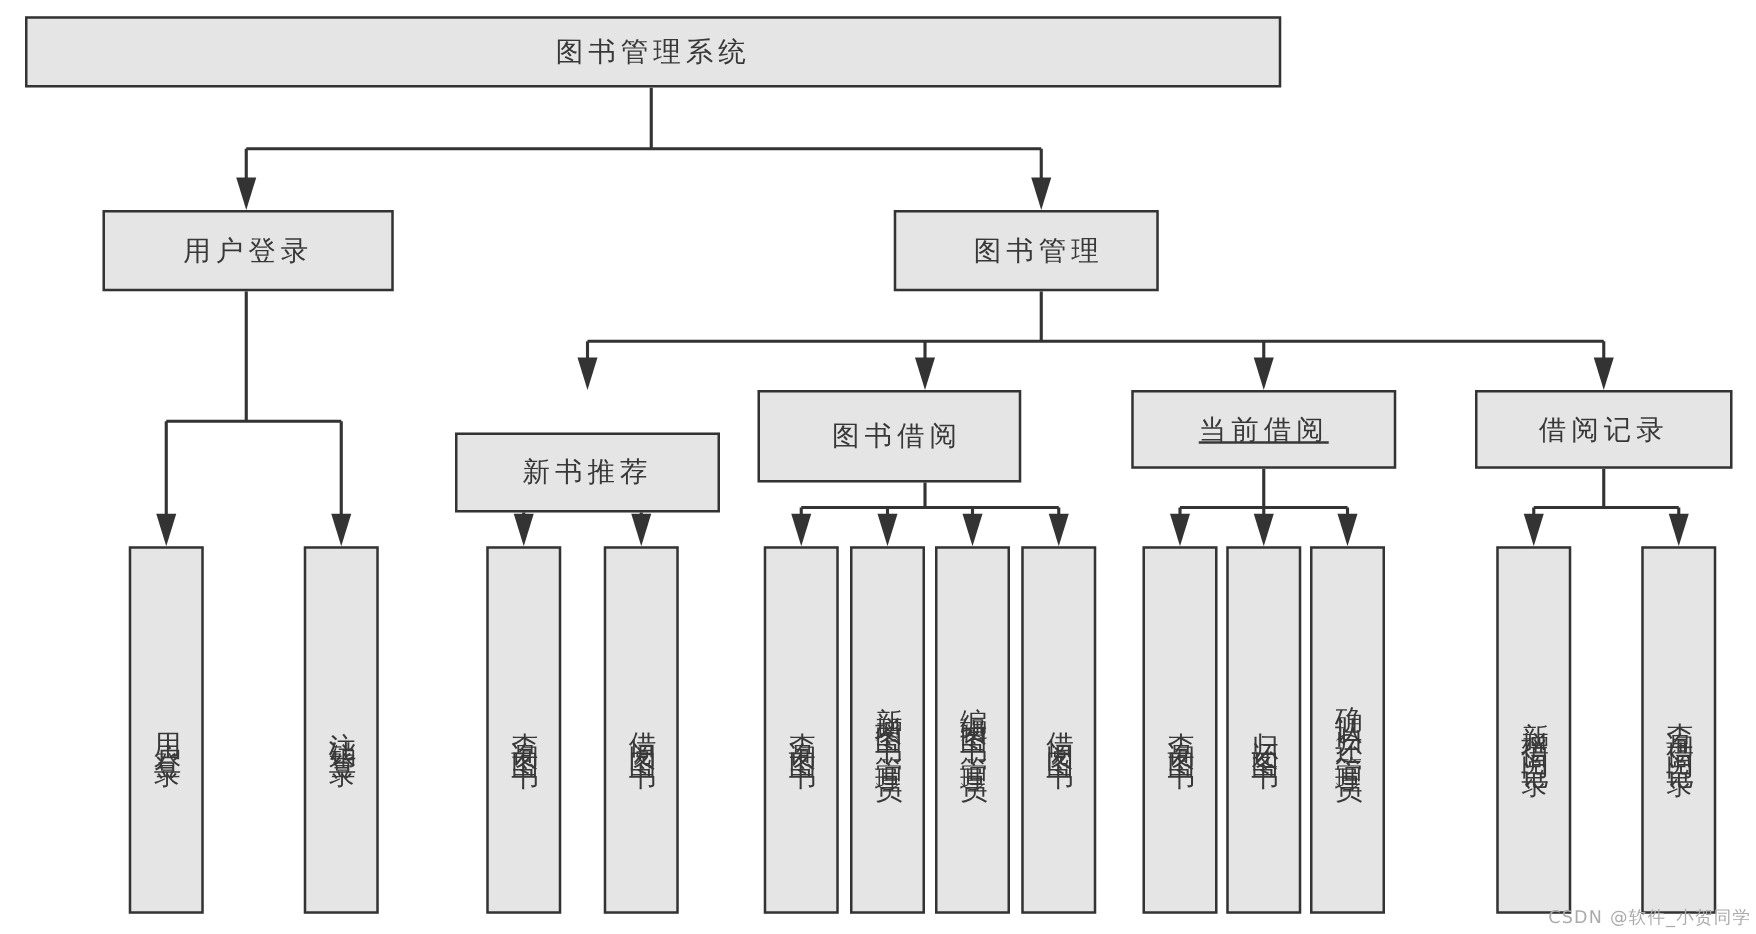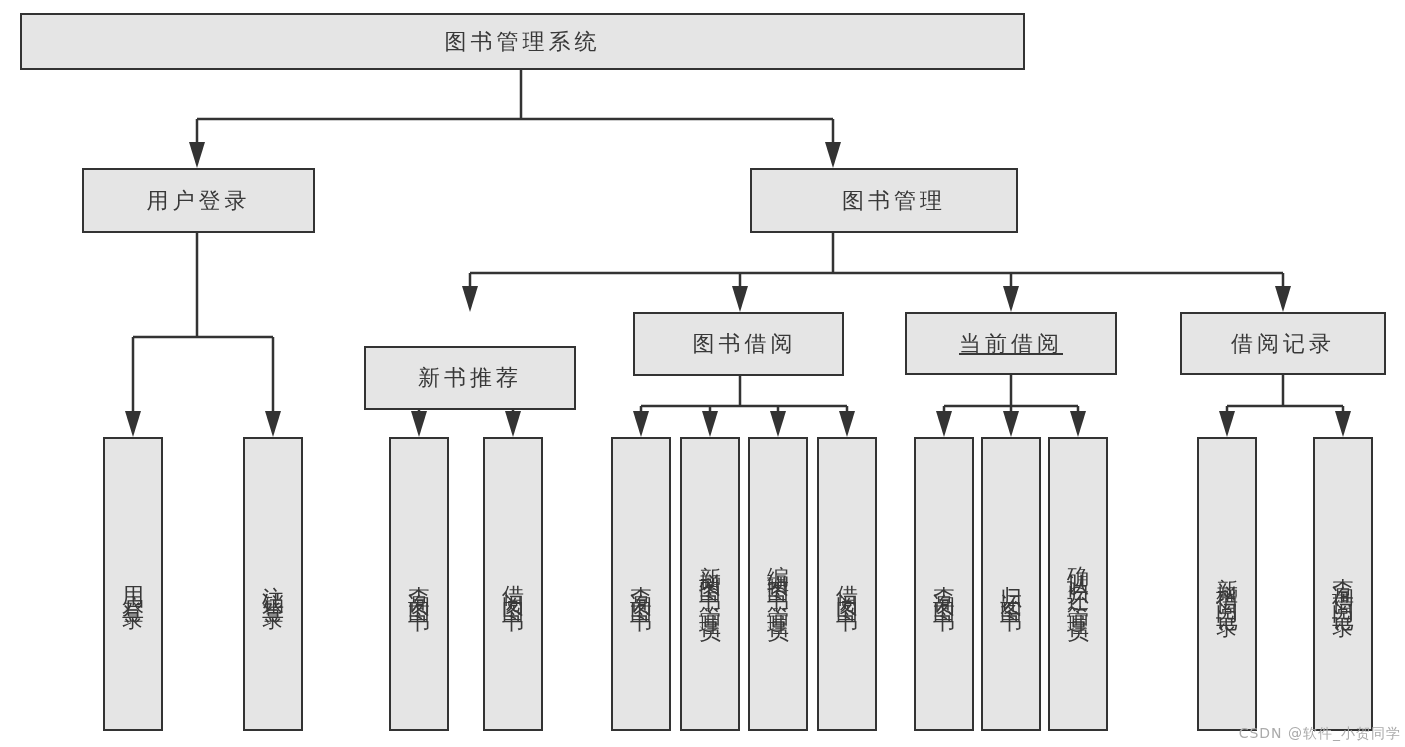--- a/index.html
+++ b/index.html
@@ -56,24 +56,24 @@
       <polygon points="1003,411 1019,411 1011,437"></polygon>
       <polygon points="1070,411 1086,411 1078,437"></polygon>
       <polygon points="1219,411 1235,411 1227,437"></polygon>
       <polygon points="1335,411 1351,411 1343,437"></polygon>
     </g>
   </svg>
 
   <div class="box" style="left:20px;top:13px;width:1005px;height:57px;">图书管理系统</div>
 
   <div class="box" style="left:82px;top:168px;width:233px;height:65px;">用户登录</div>
-  <div class="box" style="left:750px;top:168px;width:268px;height:65px;padding-left:20px;">图书管理</div>
+  <div class="box" style="left:715px;top:168px;width:212px;height:65px;padding-left:20px;">图书管理</div>
 
   <div class="box" style="left:364px;top:312px;width:212px;height:64px;margin-top:34px;">新书推荐</div>
-  <div class="box" style="left:633px;top:312px;width:211px;height:64px;padding-left:12px;">图书借阅</div>
+  <div class="box" style="left:606px;top:312px;width:211px;height:74px;padding-left:12px;">图书借阅</div>
   <div class="box" style="left:905px;top:312px;width:212px;height:63px;text-decoration:underline;">当前借阅</div>
   <div class="box" style="left:1180px;top:312px;width:206px;height:63px;">借阅记录</div>
 
   <div class="box leaf" style="left:103px;top:437px;width:60px;height:294px;">用户登录</div>
   <div class="box leaf" style="left:243px;top:437px;width:60px;height:294px;">注销登录</div>
   <div class="box leaf" style="left:389px;top:437px;width:60px;height:294px;">查询图书</div>
   <div class="box leaf" style="left:483px;top:437px;width:60px;height:294px;">借阅图书</div>
   <div class="box leaf" style="left:611px;top:437px;width:60px;height:294px;">查询图书</div>
   <div class="box leaf" style="left:680px;top:437px;width:60px;height:294px;">新增图书（管理员）</div>
   <div class="box leaf" style="left:748px;top:437px;width:60px;height:294px;">编辑图书（管理员）</div>

